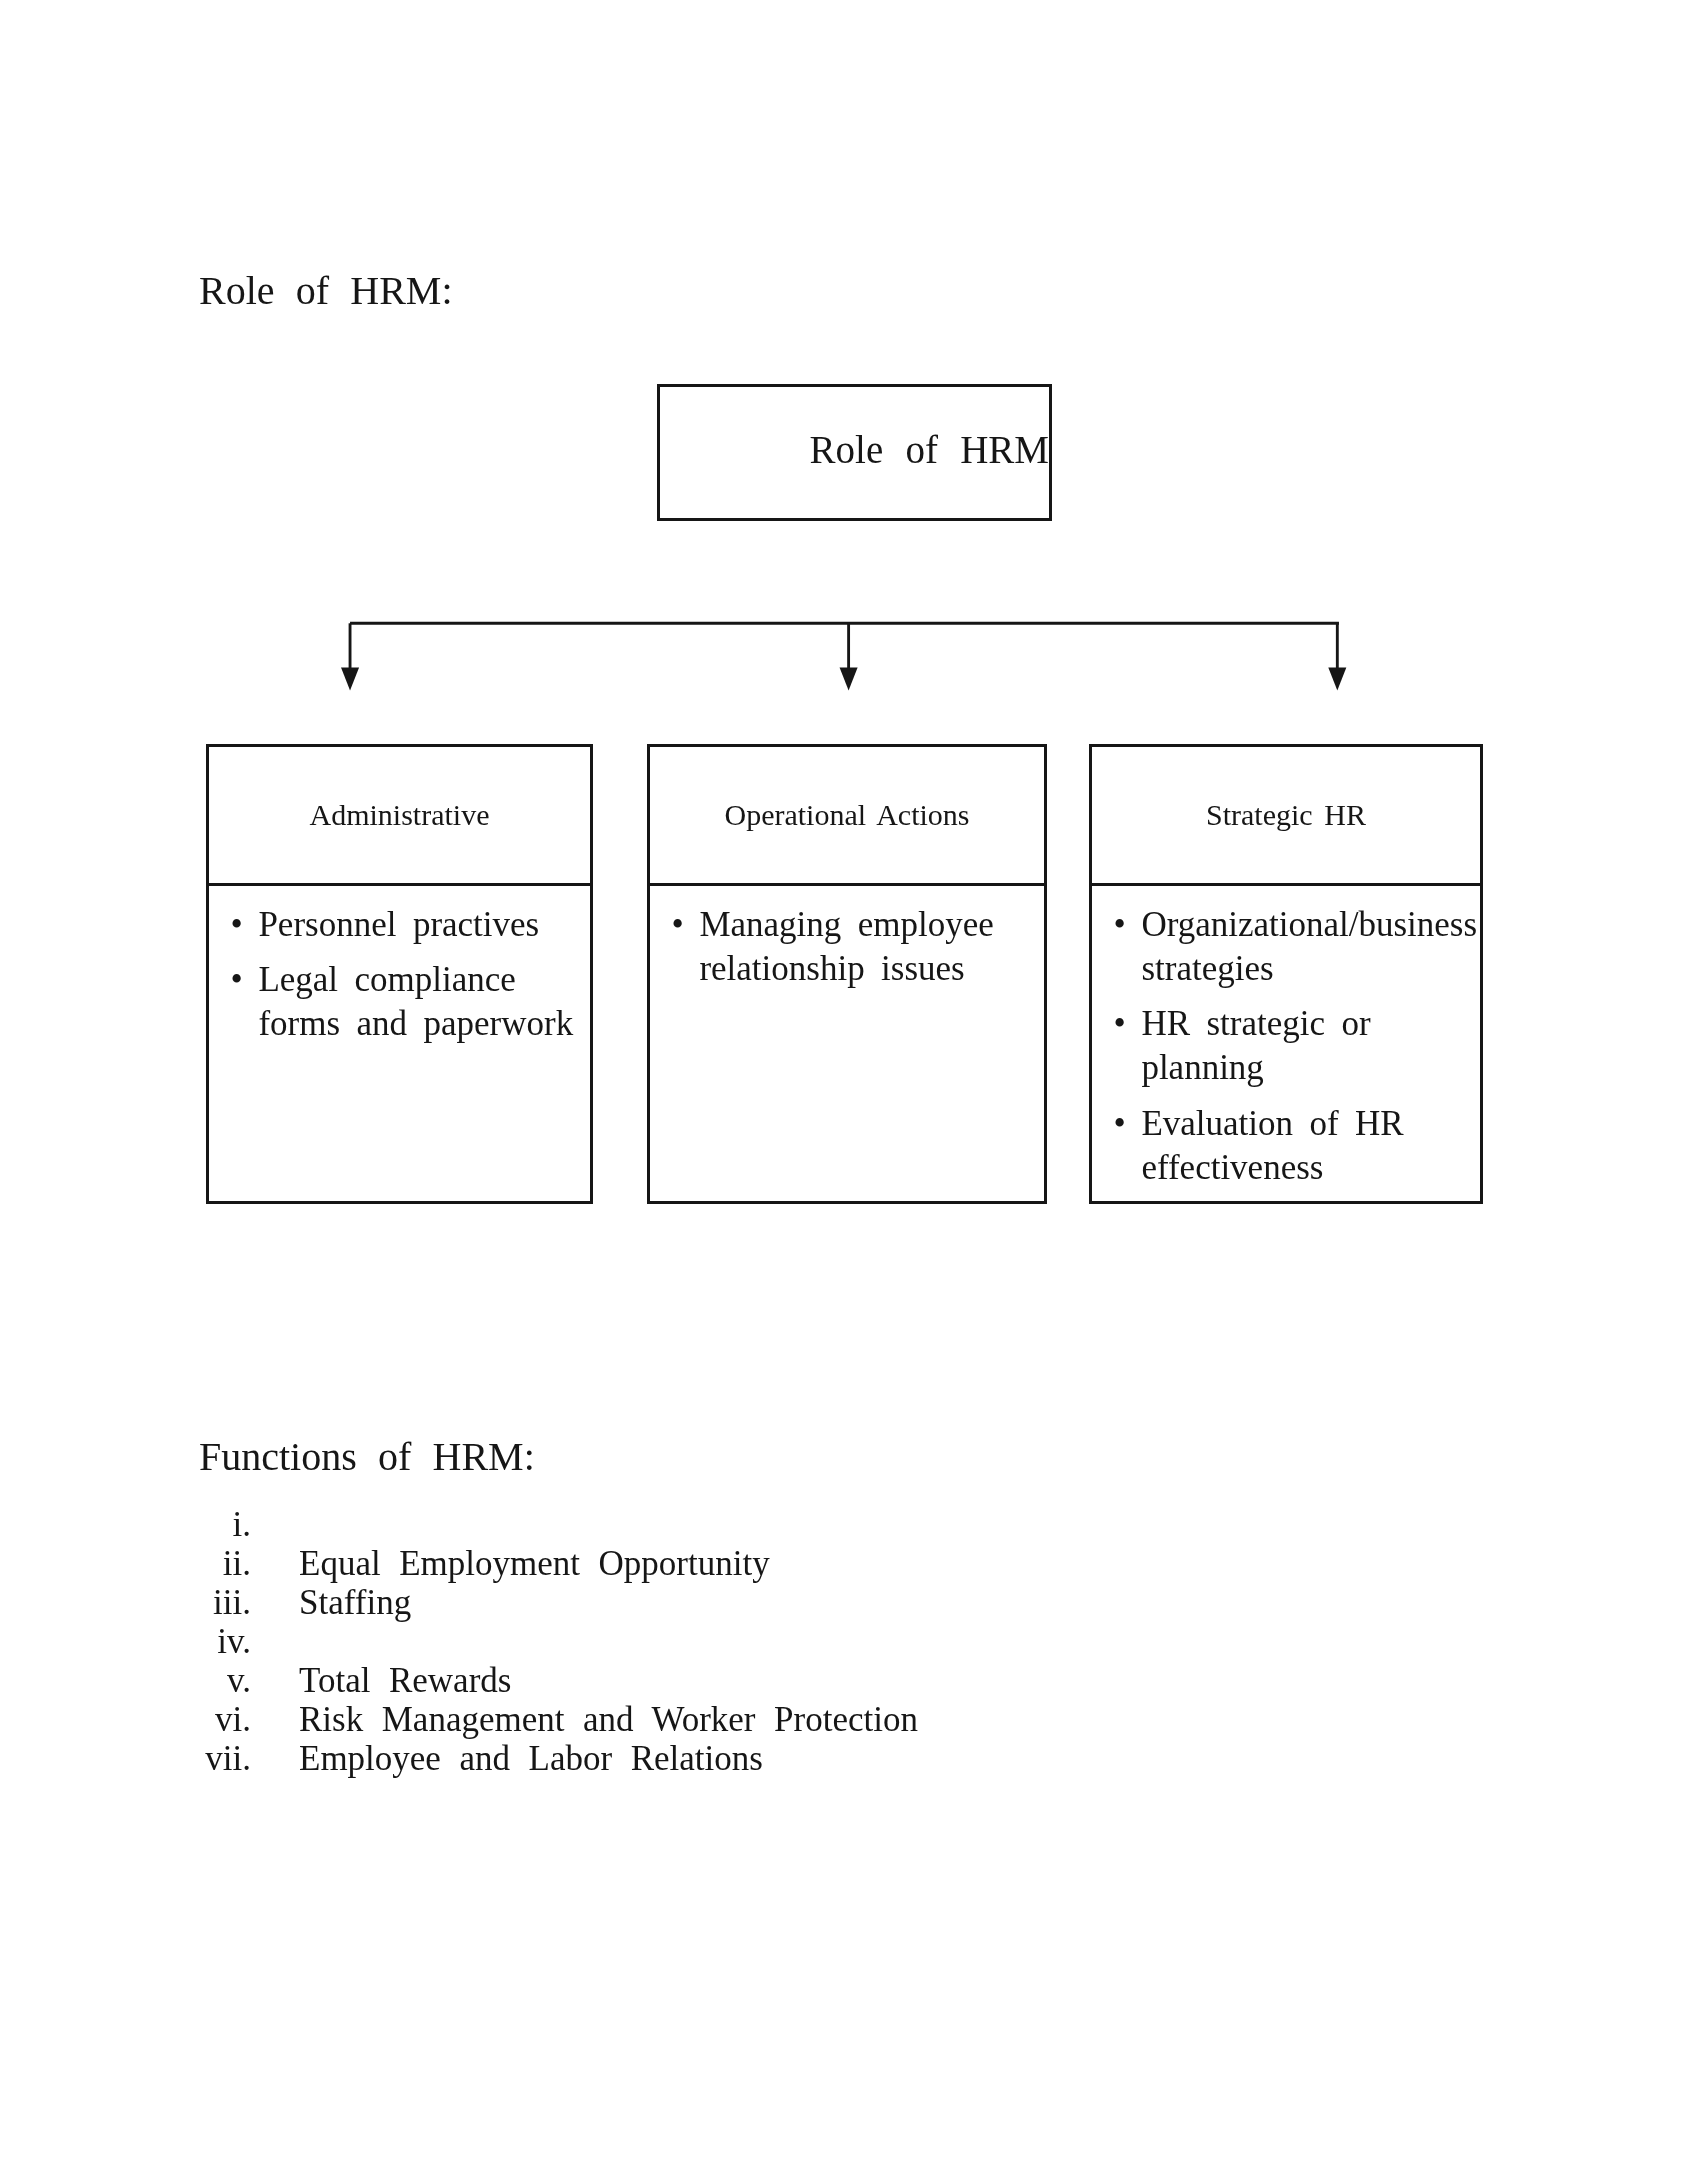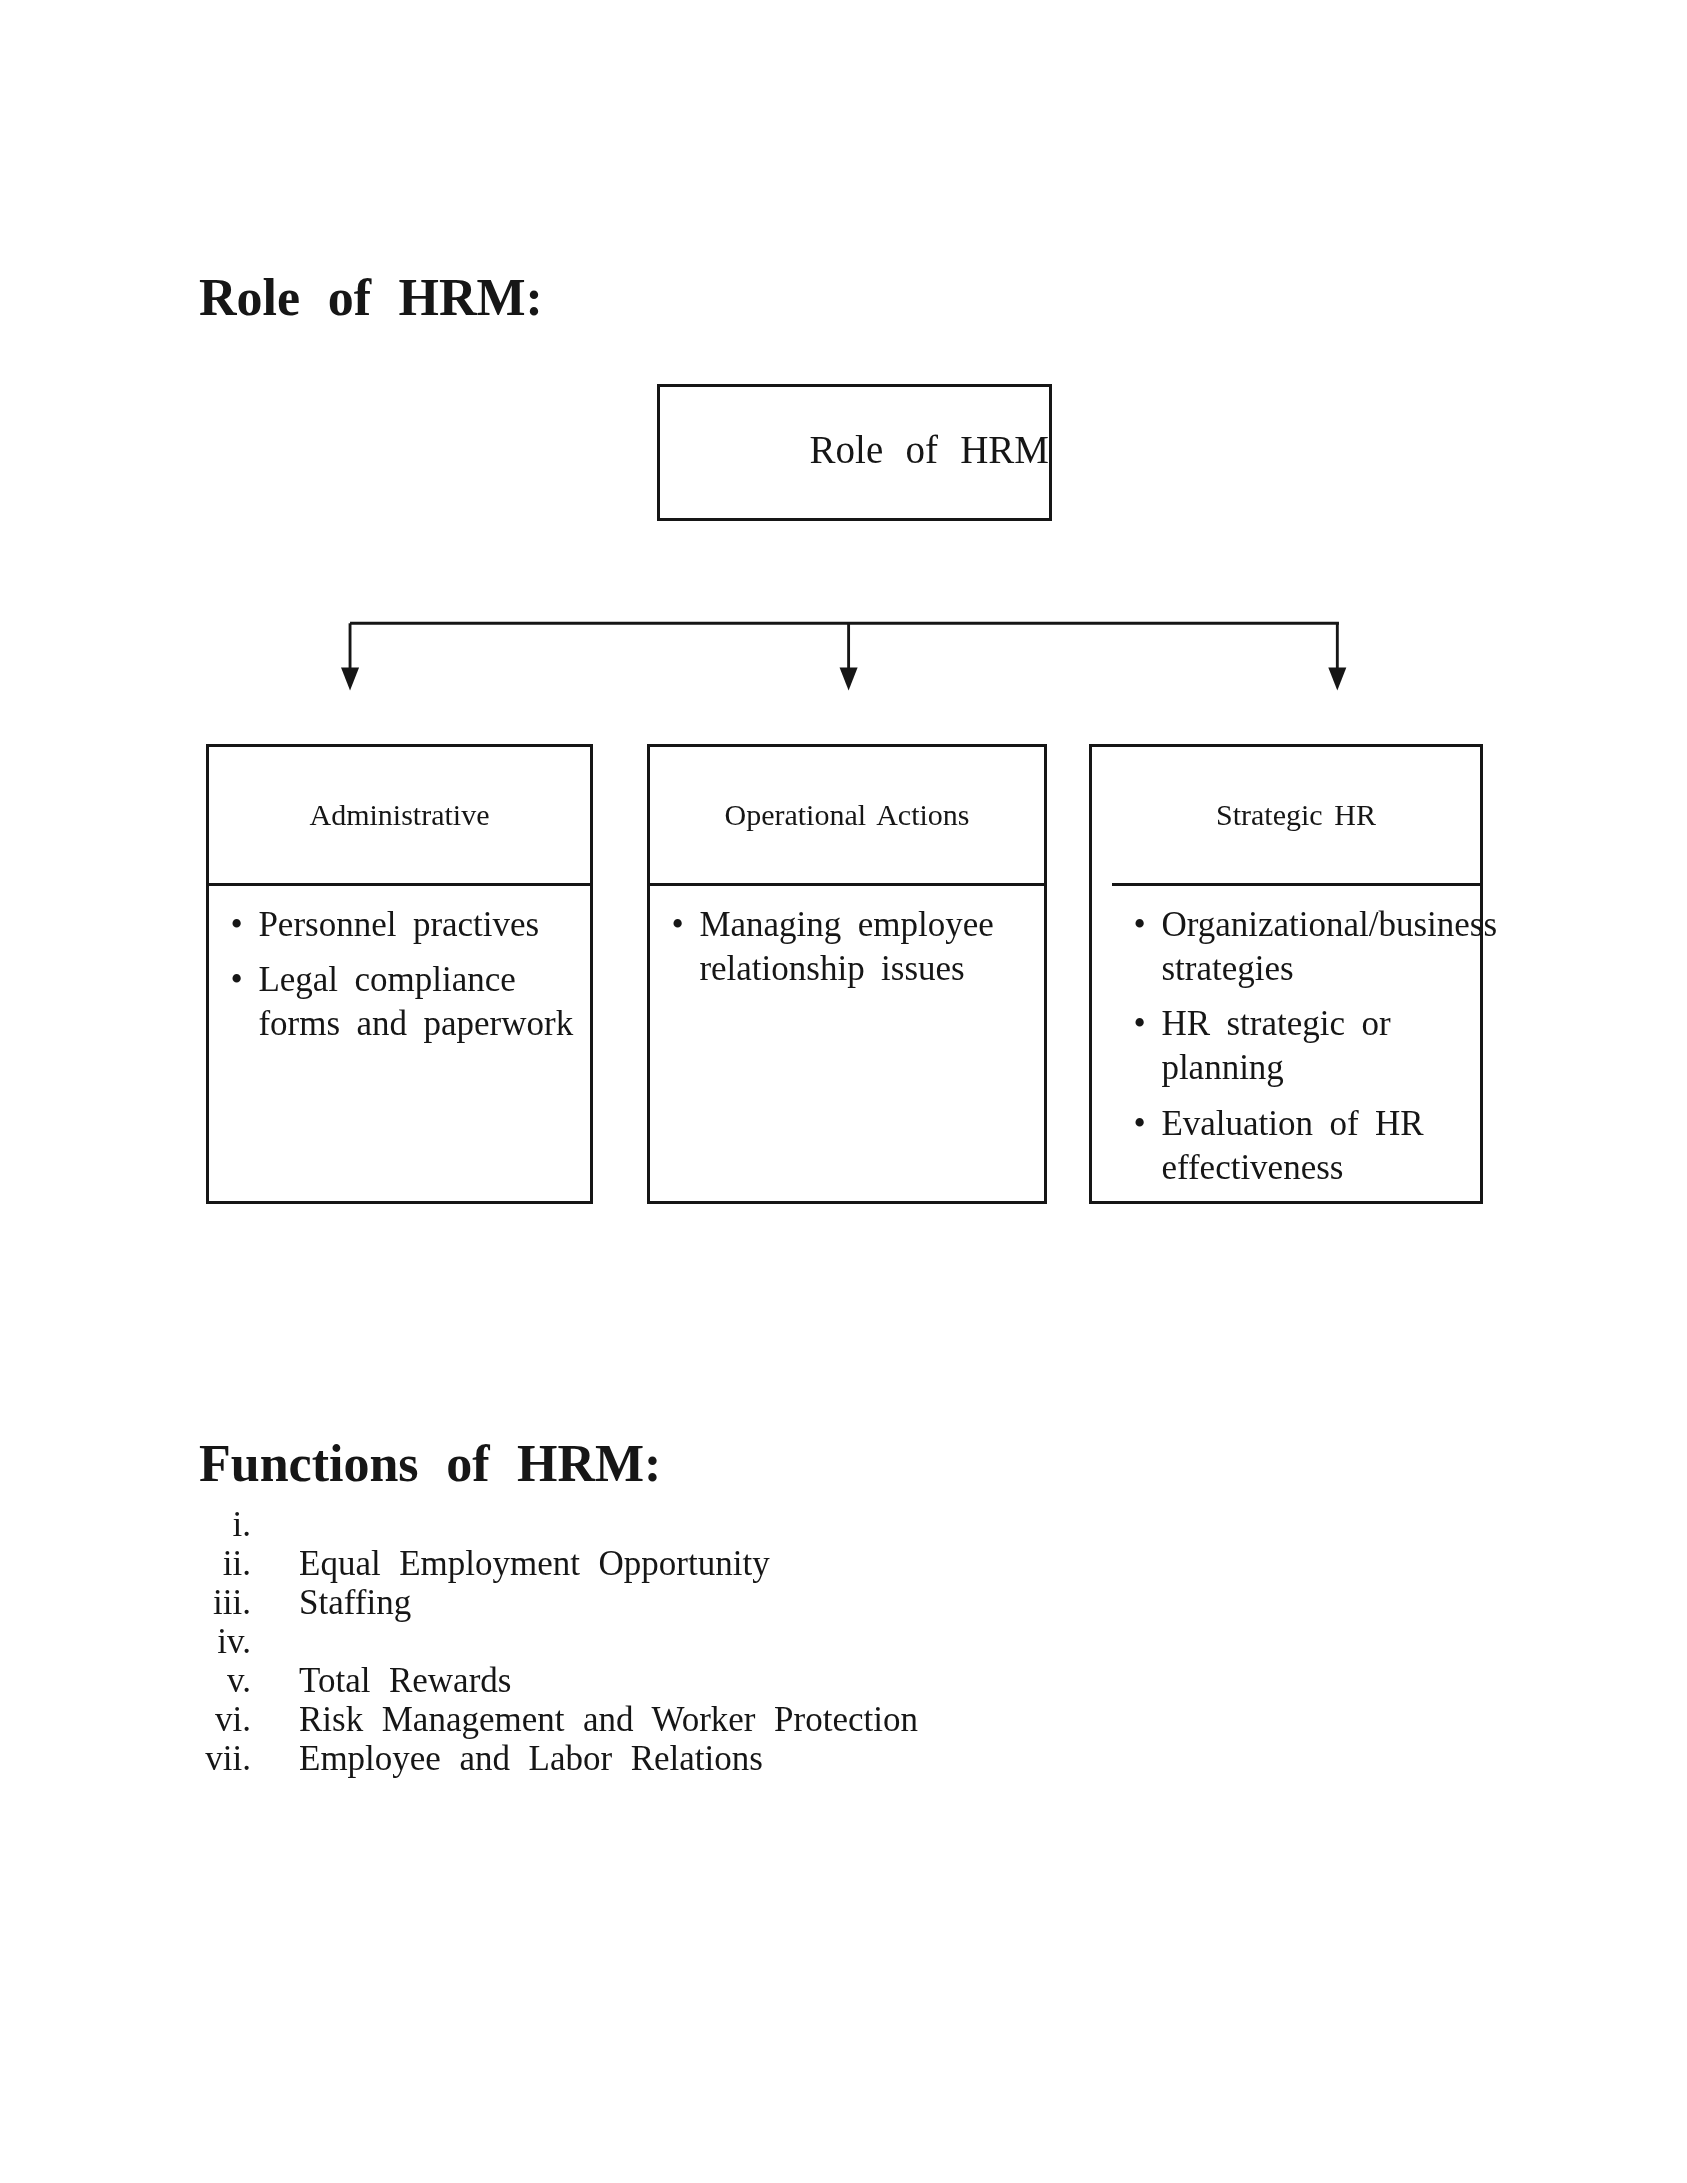--- a/index.html
+++ b/index.html
@@ -14,22 +14,22 @@
     background: #ffffff;
     font-family: "Liberation Serif", "DejaVu Serif", serif;
     color: #161616;
     overflow: hidden;
   }
 
   
   .section-title {
     position: absolute;
     left: 199px;
-    font-size: 52px;
-    font-weight: bold;
+    font-size: 40px;
+    font-weight: normal;
     line-height: 1.1;
     word-spacing: 0.28em;
     white-space: nowrap;
   }
   .role-title { top: 269px; }
   .functions-title { top: 1435px; }
 
   
   .root-box {
     position: absolute;
@@ -65,21 +65,21 @@
   .branch {
     position: absolute;
     top: 744px;
     height: 460px;
     border: 3.3px solid #161616;
     box-sizing: border-box;
     background: #ffffff;
   }
   .branch-1 { left: 206px;  width: 387px; }
   .branch-2 { left: 647px;  width: 400px; }
-  .branch-3 { left: 1089px; width: 394px; padding-left: 20px; }
+  .branch-3 { left: 1089px; width: 394px; }
 
   .branch-header {
     height: 136px;
     border-bottom: 3.3px solid #161616;
     display: flex;
     align-items: center;
     justify-content: center;
     font-size: 30px;
     word-spacing: 0.14em;
     white-space: nowrap;

